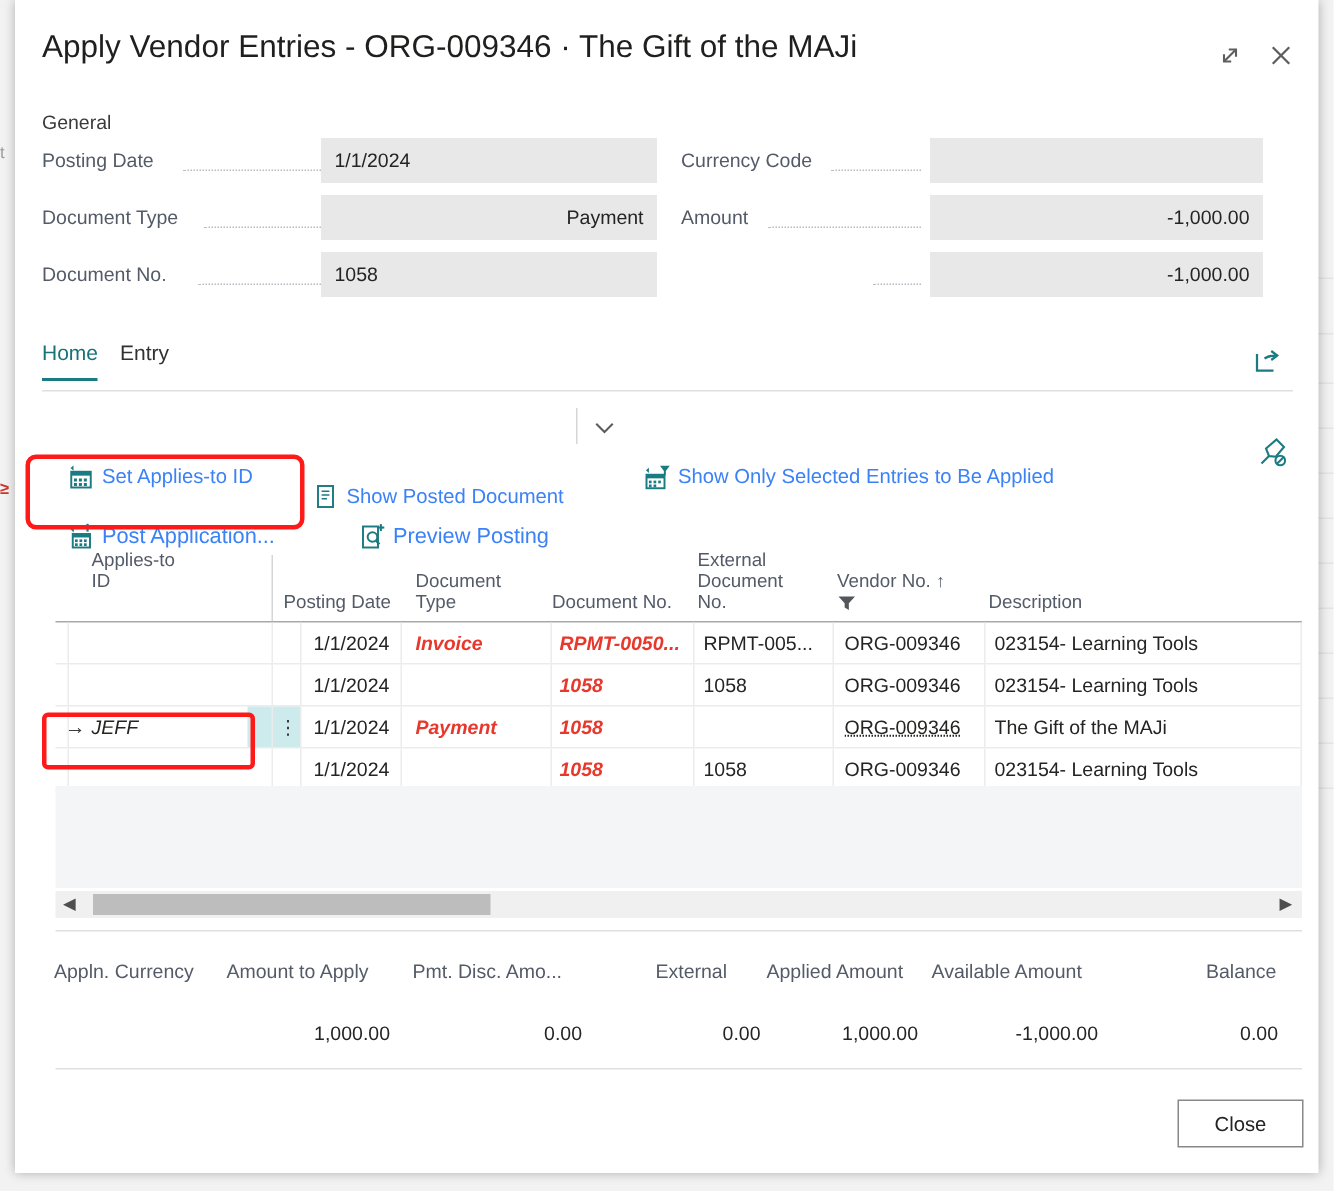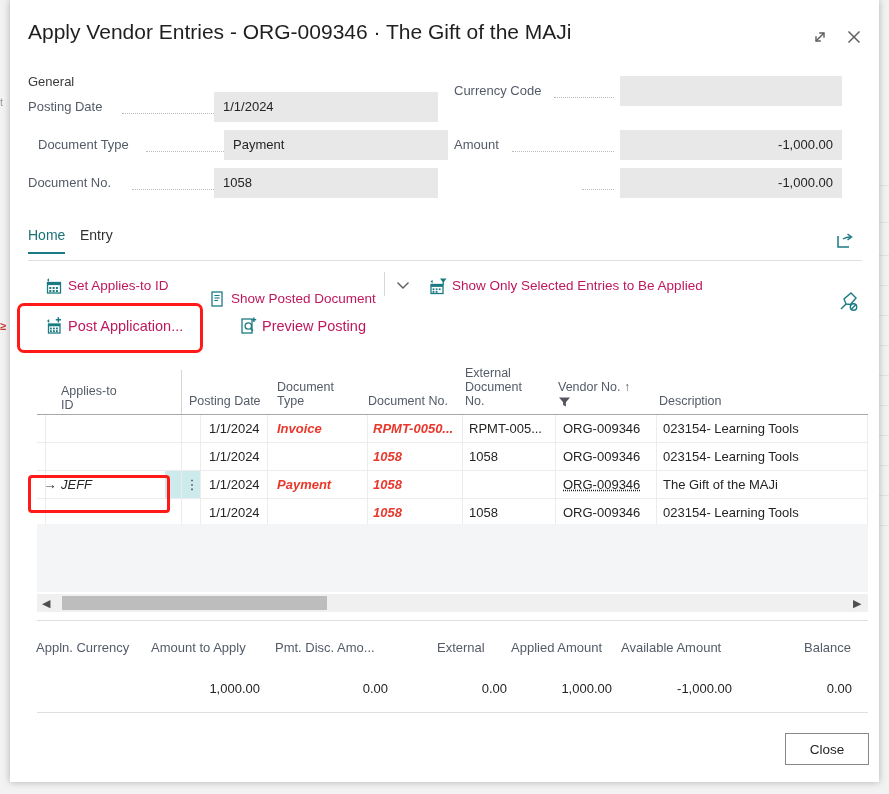--- a/index.html
+++ b/index.html
@@ -67,22 +67,23 @@
   
   .tabstrip{position:absolute;left:18px;top:222px;width:834px;height:32px;}
   .rtab{
     position:absolute;top:0;height:30px;line-height:26px;
     font-size:14px;color:#323130;cursor:pointer;white-space:nowrap;
   }
   .rtab.active{color:#197278;border-bottom:2px solid #1b7b82;}
   .ribbon-sep{position:absolute;left:18px;top:260px;width:834px;height:1px;background:#e1dfdd;}
   .cmd{
     position:absolute;height:26px;line-height:26px;
-    font-size:13.5px;color:#be185d;cursor:pointer;white-space:nowrap;
+    font-size:13.5px;color:#3b82f6;cursor:pointer;white-space:nowrap;
     padding-left:24px;
+    margin-top:32px;
   }
   .cmd .gicon{position:absolute;left:0;top:3px;width:20px;height:20px;}
   .vsep{position:absolute;width:1px;background:#d8d6d4;}
   .chev{position:absolute;cursor:pointer;}
   .topright-ico{position:absolute;cursor:pointer;}
 
   
   .redbox{
     position:absolute;border:3px solid #ff1a1a;border-radius:7px;
     pointer-events:none;
@@ -172,33 +173,33 @@
   </div>
 
   <div class="sec-title">General</div>
 
   <div class="fieldrow" style="left:18px;top:92px;width:430px;">
     <div class="flabel" style="left:0;">Posting Date</div>
     <div class="leader" style="left:94px;width:92px;"></div>
     <div class="fvalue" style="left:186px;width:224px;">1/1/2024</div>
   </div>
 
-  <div class="fieldrow" style="left:28px;top:130px;width:430px;">
+  <div class="fieldrow" style="left:18px;top:130px;width:430px;text-align:right;">
     <div class="flabel" style="left:0;">Document Type</div>
     <div class="leader" style="left:108px;width:78px;"></div>
     <div class="fvalue" style="left:186px;width:224px;">Payment</div>
   </div>
 
   <div class="fieldrow" style="left:18px;top:168px;width:430px;">
     <div class="flabel" style="left:0;">Document No.</div>
     <div class="leader" style="left:104px;width:82px;"></div>
     <div class="fvalue" style="left:186px;width:224px;">1058</div>
   </div>
 
-  <div class="fieldrow" style="left:444px;top:76px;width:410px;">
+  <div class="fieldrow" style="left:444px;top:92px;width:410px;">
     <div class="flabel" style="left:0;">
       <span>Currency Code</span>
     </div>
     <div class="leader" style="left:100px;width:60px;"></div>
     <div class="fvalue num" style="left:166px;width:222px;"></div>
   </div>
 
   <div class="fieldrow" style="left:444px;top:130px;width:410px;">
     <div class="flabel" style="left:0;">
       <span>Amount</span>
@@ -336,21 +337,21 @@
       </svg>
     </span>
     <span>Preview Posting</span>
   </div>
 
   <div class="redbox" style="left:7px;top:303px;width:180px;height:44px;"></div>
 
   <div class="grid">
 
     <div class="ghead">
-      <div class="gh" style="left:24px;bottom:2px;">
+      <div class="gh" style="left:24px;bottom:20px;">
         <div>Applies-to</div>
         <div>ID</div>
       </div>
       <div class="ghsep" style="left:144px;"></div>
 
       <div class="gh" style="left:152px;bottom:6px;">Posting Date</div>
 
       <div class="gh" style="left:240px;bottom:6px;">
         <div>Document</div>
         <div>Type</div>

